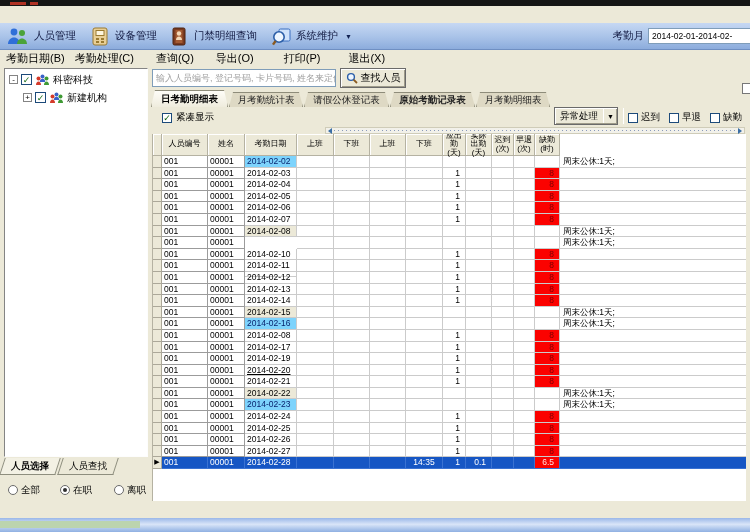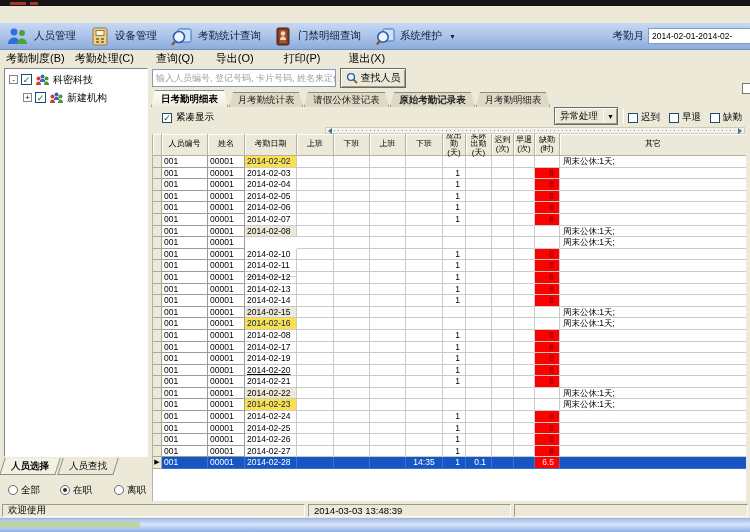--- a/index.html
+++ b/index.html
@@ -109,21 +109,21 @@
     box-shadow:inset 1px 1px 0 #fff;font-size:8px;line-height:8.5px;color:#000;
     display:flex;align-items:center;justify-content:center;text-align:center;padding:0 1px;flex:0 0 auto;}
   .gbody{display:flex;flex-direction:column;}
   .grow{display:flex;height:11.6px;flex:0 0 auto;}
   .cell{border-right:1px solid #cbcbcb;border-bottom:1px solid #cbcbcb;font-size:8.5px;line-height:10px;
     color:#000;overflow:hidden;white-space:nowrap;flex:0 0 auto;}
   .cind{background:#ece9d8;border-right:1px solid #aca899;border-bottom:1px solid #aca899;
     font-size:7px;line-height:10px;text-align:center;color:#000;}
   .cleft{padding-left:2px;border-right:1px solid #9b9b9b;border-bottom:1px solid #9b9b9b;}
   .cdate{padding-left:2px;}
-  .cdate.sun{background:#fde047;color:#08246e;}
+  .cdate.sun{background:#7dd3fc;color:#08246e;}
   .cdate.sat{background:#ece9d8;}
   .ctime{text-align:center;}
   .cnum{text-align:right;padding-right:5px;}
   .cnum.abs{background:#fb0200;color:#7e0000;}
   .cother{padding-left:3px;}
   .grow.sel .cell{background:#1656c4;color:#fff;border-right-color:#3a72d2;border-bottom-color:#3a72d2;}
   .grow.sel .cind{background:#ece9d8;color:#000;border-right-color:#aca899;border-bottom-color:#aca899;}
   .grow.sel .cnum.abs{background:#fb0200;color:#ffe2e2;}
   .gsum{position:absolute;left:0;top:368px;display:flex;height:14px;width:594px;background:#3f8ff2;}
   .scell{border-right:1px solid #bcd8fa;font-size:8.5px;line-height:13px;color:#002a66;
@@ -171,28 +171,20 @@
     <div class="tbtn">
       <svg width="20" height="19" viewBox="0 0 20 19">
           <rect x="3" y="1" width="14" height="17" rx="2" fill="#e8cf96" stroke="#9a7a30"></rect>
           <rect x="6" y="3.5" width="8" height="5" fill="#fdf6df" stroke="#9a7a30"></rect>
           <rect x="6" y="11" width="3" height="2" fill="#9a7a30"></rect>
           <rect x="11" y="11" width="3" height="2" fill="#9a7a30"></rect>
           <rect x="6" y="14" width="3" height="2" fill="#9a7a30"></rect>
           <rect x="11" y="14" width="3" height="2" fill="#9a7a30"></rect>
         </svg>
       <span class="tlabel">设备管理</span>
-    </div>
-    <div class="tbtn">
-      <svg width="22" height="19" viewBox="0 0 22 19">
-          <rect x="7" y="2" width="13" height="13" rx="1.5" fill="#cfe2fb" stroke="#3a6fc0"></rect>
-          <circle cx="8" cy="10" r="5.5" fill="#eef6ff" stroke="#2b5ea8" stroke-width="1.6"></circle>
-          <line x1="4" y1="14.5" x2="1" y2="18" stroke="#8a5a20" stroke-width="2.4"></line>
-        </svg>
-      <span class="tlabel">考勤统计查询</span>
     </div>
     <div class="tbtn">
       <svg width="18" height="19" viewBox="0 0 18 19">
           <rect x="2" y="1" width="12" height="17" rx="1.5" fill="#7a3b20" stroke="#4d2310"></rect>
           <rect x="4.5" y="3" width="7" height="13" fill="#a35a32"></rect>
           <circle cx="8" cy="6.5" r="2.2" fill="#f3d8b8"></circle>
           <path d="M5 13c0-2.2 1.4-3.6 3-3.6s3 1.4 3 3.6z" fill="#f3d8b8"></path>
         </svg>
       <span class="tlabel">门禁明细查询</span>
     </div>
@@ -205,21 +197,21 @@
       <span class="tlabel">系统维护</span>
       <span class="drop-arrow">▼</span>
     </div>
     <div class="tbar-right">
       <span class="mlabel">考勤月</span>
       <span class="month-input">2014-02-01-2014-02-</span>
     </div>
   </div>
 
   <div class="menubar">
-    <span class="mitem" style="margin-left:3px;">考勤制度(B)</span>
+    <span class="mitem" style="margin-left:3px;">考勤日期(B)</span>
     <span class="mitem" style="margin-left:4px;">考勤处理(C)</span>
     <span class="mitem" style="margin-left:16px;">查询(Q)</span>
     <span class="mitem" style="margin-left:16px;">导出(O)</span>
     <span class="mitem" style="margin-left:24px;">打印(P)</span>
     <span class="mitem" style="margin-left:22px;">退出(X)</span>
   </div>
 
   <div class="treepanel">
     <div class="titem" style="padding-left:4px;">
       <span class="expander">-</span>
@@ -328,21 +320,20 @@
         <div class="hcell" style="width: 52px;">考勤日期</div>
         <div class="hcell" style="width: 37px;">上班</div>
         <div class="hcell" style="width: 36px;">下班</div>
         <div class="hcell" style="width: 36px;">上班</div>
         <div class="hcell" style="width: 37px;">下班</div>
         <div class="hcell" style="width: 23px;">应出勤(天)</div>
         <div class="hcell" style="width: 26px;">实际出勤(天)</div>
         <div class="hcell" style="width: 22px;">迟到(次)</div>
         <div class="hcell" style="width: 21px;">早退(次)</div>
         <div class="hcell" style="width: 25px;">缺勤(时)</div>
-        <div class="hcell" style="width: 187px;">其它</div>
       </div>
       <div class="gbody">
         <div class="grow">
           <div class="cell cind" style="width: 9px;"></div>
           <div class="cell cleft" style="width: 46px;">001</div>
           <div class="cell cleft" style="width: 37px;">00001</div>
           <div class="cell cdate sun" style="width: 52px;">2014-02-02</div>
           <div class="cell ctime" style="width: 37px;"></div>
           <div class="cell ctime" style="width: 36px;"></div>
           <div class="cell ctime" style="width: 36px;"></div>
@@ -781,23 +772,18 @@
         <div class="scell" style="width: 37px;"></div>
         <div class="scell snum" style="width: 23px;">20</div>
         <div class="scell snum" style="width: 26px;">0.1</div>
         <div class="scell snum" style="width: 22px;">0</div>
         <div class="scell snum" style="width: 21px;">0</div>
         <div class="scell snum" style="width: 25px;">58.5</div>
         <div class="scell" style="width: 187px;"></div>
       </div>
     </div>
 
-  <div class="statusbar">
-    <span class="spanel p1">欢迎使用</span>
-    <span class="spanel p2">2014-03-03 13:48:39</span>
-    <span class="spanel p3"></span>
-  </div>
 
   <div class="bottomstrip">
     <span class="green"></span>
   </div>
 
 </div>
 
 </body></html>

